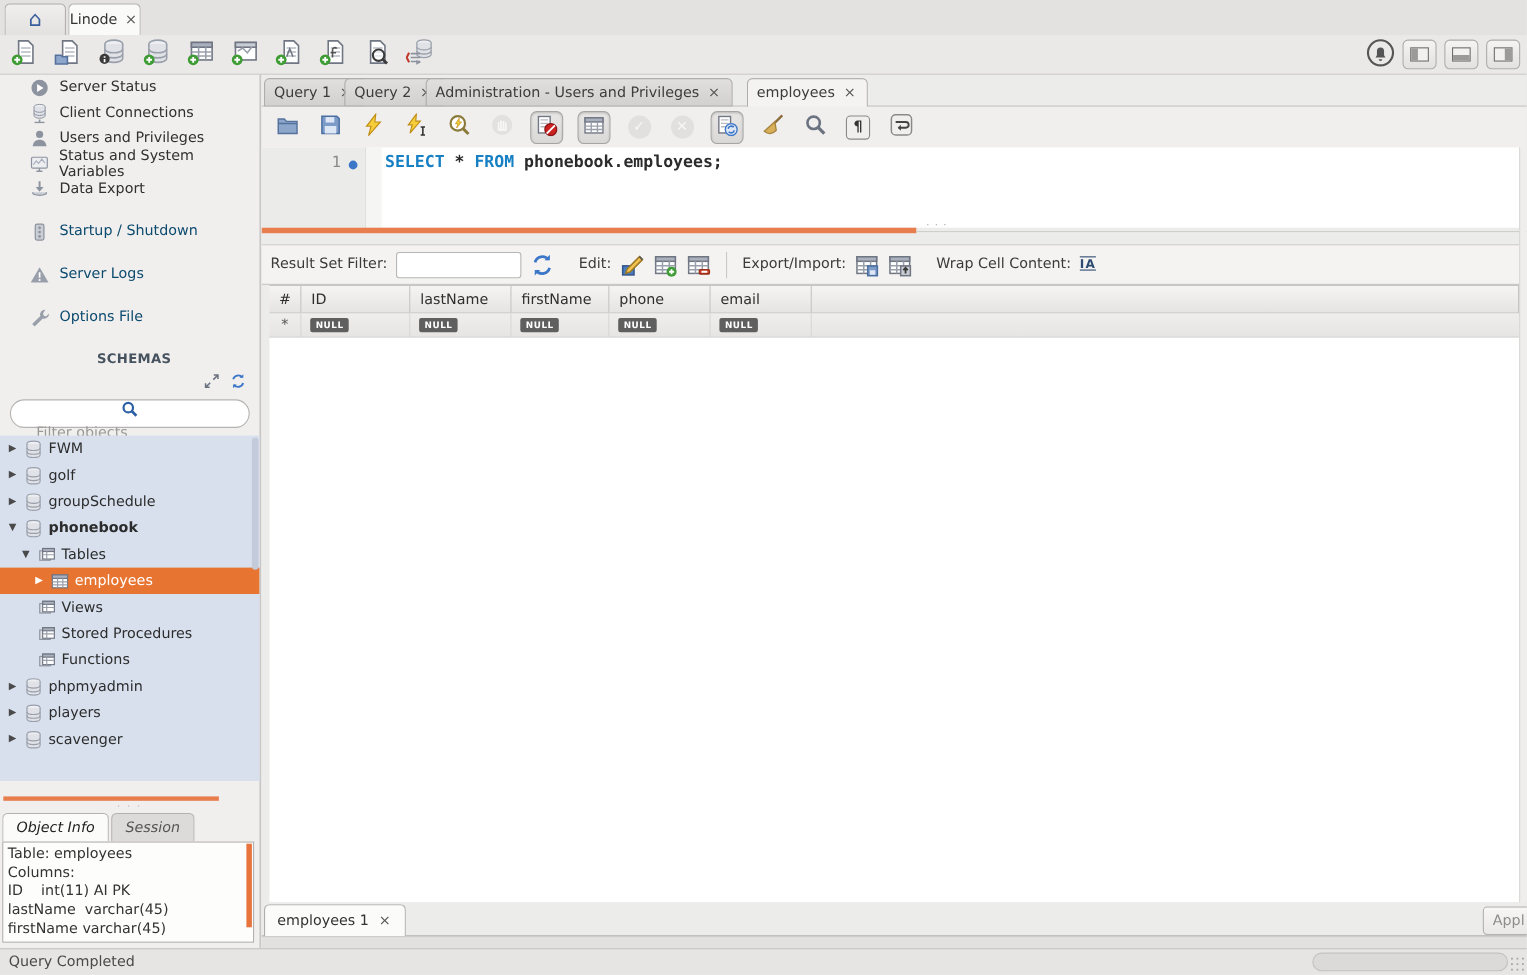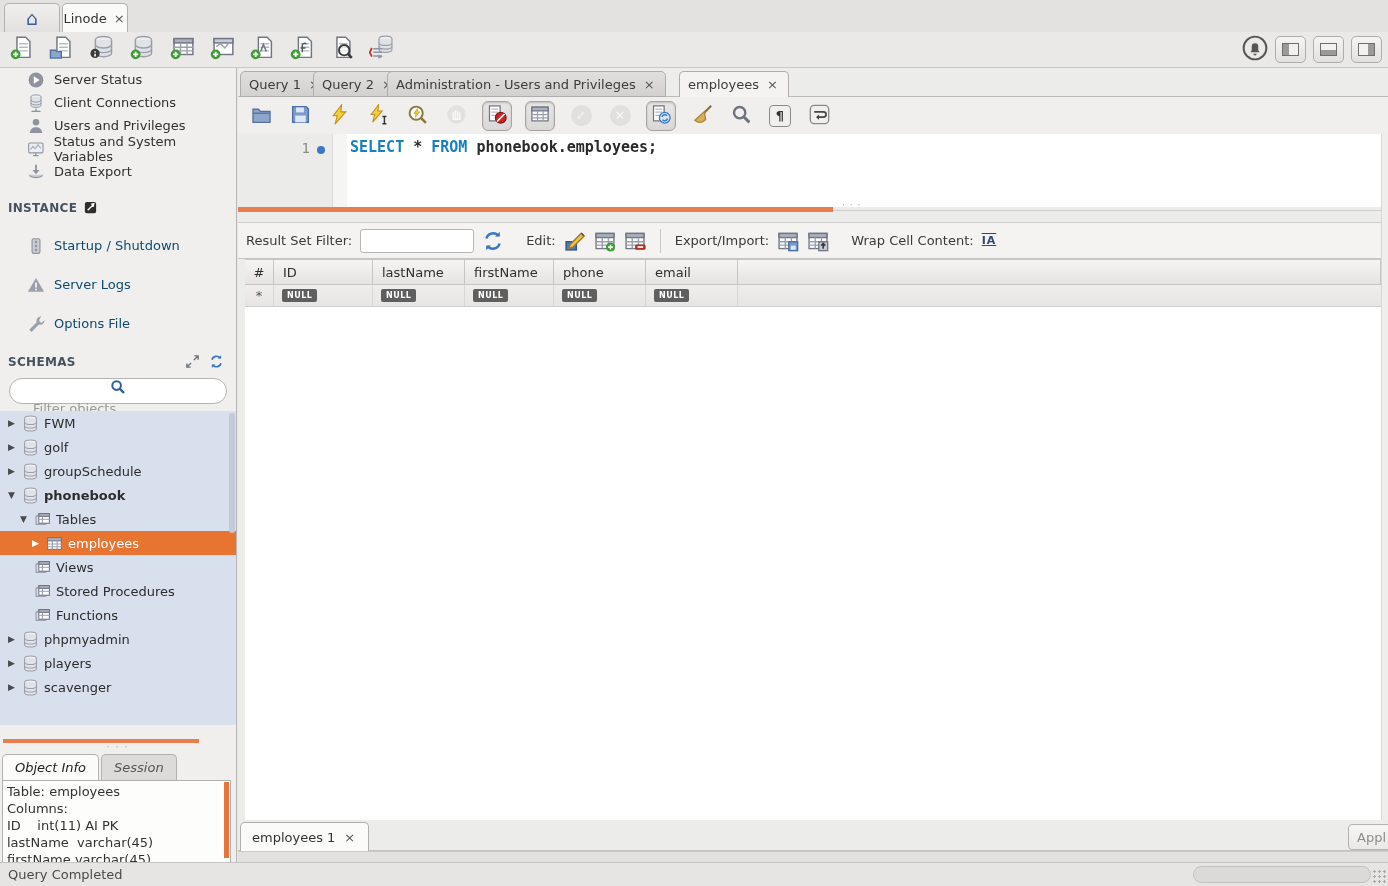--- a/index.html
+++ b/index.html
@@ -28,21 +28,21 @@
   .panel-ico { width:17px; height:13px; border:1px solid #6f6e6c; background:#f2f1f0; position:relative; }
   .panel-ico .fill { position:absolute; background:#9b9a98; }
 
   
   .sidebar { position:absolute; left:0; top:68px; width:237px; height:794px; background:#f0efee; border-right:1px solid #b8b7b5; }
   .sec-head { font-weight:bold; font-size:12px; color:#46535f; padding:7px 0 3px 8px; letter-spacing:.3px; display:flex; align-items:center; gap:6px; }
   .sitem { height:23px; display:flex; align-items:center; gap:9px; padding-left:27px; color:#303030; }
   .sitem.dim { color:#0c4a6e;margin-top:16px; }
   .sitem .ic, .sec-head .ic { width:18px; height:18px; display:inline-flex; }
   .ic svg { width:100%; height:100%; }
-  .schemas-head { display:flex; align-items:center; }
+  .schemas-head { display:flex; align-items:center;flex-direction:column; }
   .schemas-icons { margin-left:auto; display:flex; gap:9px; padding-right:12px; }
   .schemas-icons .ic { width:15px; height:15px; }
   .filter-wrap { margin:6px 9px 7px 9px; height:26px; background:#fff; border:1px solid #b5b4b2; border-radius:13px;
                  display:flex; align-items:center; padding:0 8px; gap:6px;flex-direction:column; }
   .filter-wrap .ic { width:16px; height:16px; }
   .filter-input { border:none; outline:none; flex:1; font-family:inherit; font-size:13px; color:#333; background:transparent; }
   .filter-input::placeholder { color:#9a9a98; }
   .tree { background:#d8e0ee; height:314px; overflow:hidden; position:relative; }
   .trow { height:24px; display:flex; align-items:center; gap:5px; color:#2c2c2c; }
   .trow .arrow { width:11px; font-size:9px; color:#4a4a4a; text-align:center; flex:none; }
@@ -320,29 +320,20 @@
         <i class="ic">
           <svg viewBox="0 0 16 16" xmlns="http://www.w3.org/2000/svg">
             <path d="M8 1.5v6.5" stroke="#8d94a0" stroke-width="1.6"></path>
             <path d="M4.8 6.2L8 10l3.2-3.8z" fill="#8d94a0"></path>
             <path d="M2.6 10.4c-1.6 3.4 12.4 3.4 10.8 0" fill="#c9cdd4" stroke="#8d94a0"></path>
           </svg>
         </i>
         <span>Data Export</span>
       </div>
 
-    <div class="sec-head" style="margin-top:10px;">
-      <span>INSTANCE</span>
-        <i class="ic" style="width:15px;height:15px;">
-          <svg viewBox="0 0 16 16" xmlns="http://www.w3.org/2000/svg">
-            <rect x="2" y="2" width="12" height="12" rx="2" fill="#2e2e2e"></rect>
-            <path d="M5 11l6-6M9.5 4.5L11.5 4l-.5 2z" stroke="#fff" stroke-width="1.4" fill="#fff"></path>
-          </svg>
-        </i>
-    </div>
     <div class="sitem dim">
         <i class="ic">
           <svg viewBox="0 0 16 16" xmlns="http://www.w3.org/2000/svg">
             <rect x="4.5" y="1.5" width="7" height="13" rx="1.5" fill="#c9cdd4" stroke="#8d94a0"></rect>
             <circle cx="8" cy="4.5" r="1.1" fill="#8d94a0"></circle>
             <circle cx="8" cy="8" r="1.1" fill="#8d94a0"></circle>
             <circle cx="8" cy="11.5" r="1.1" fill="#8d94a0"></circle>
           </svg>
         </i>
         <span>Startup / Shutdown</span>

